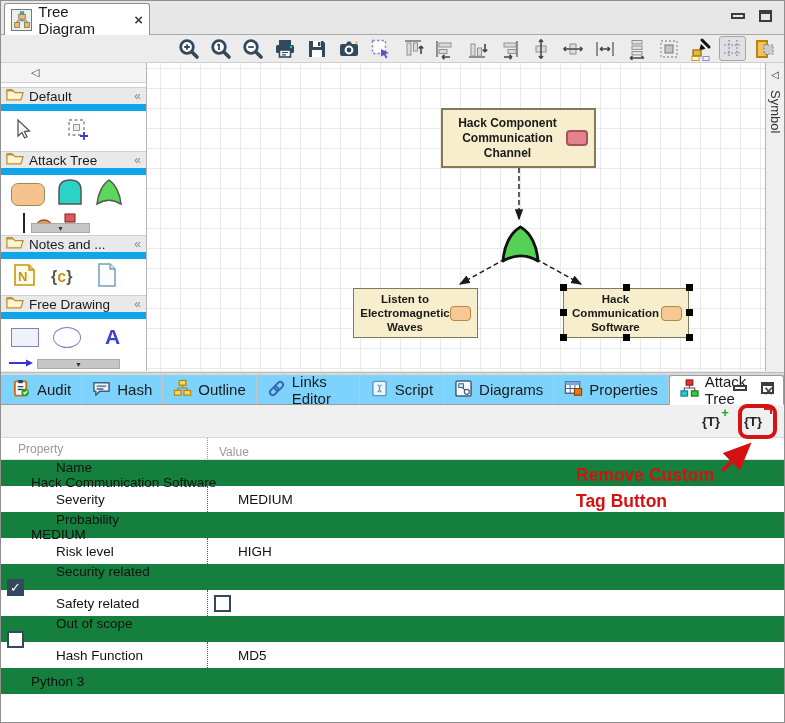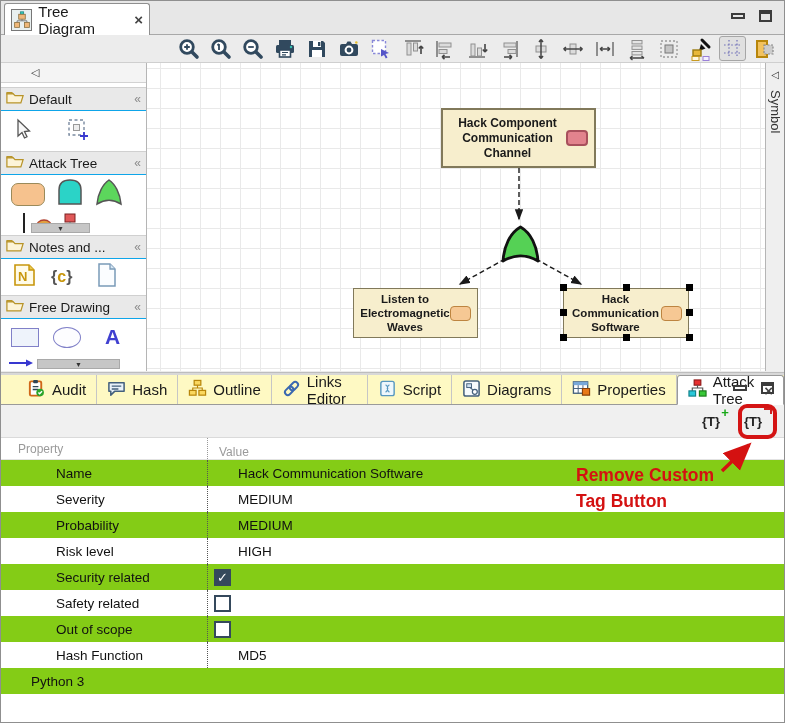--- a/index.html
+++ b/index.html
@@ -26,21 +26,21 @@
     align-items:center; gap:5px; padding-right:6px; border-bottom:1px solid #cfcfcf; }
   .tbtn { width:27px; height:25px; display:flex; align-items:center; justify-content:center; }
   .tbtn.pressed { background:#e0e0e0; border:1px solid #a6a6a6; border-radius:3px; }
 
   .editor-body { position:relative; height:308px; display:flex; }
 
   
   .palette { width:146px; background:#fff; border-right:1px solid #b5b5b5; overflow:hidden; }
   .minibar { height:20px; background:#f4f4f4; border-bottom:1px solid #d2d2d2;
     display:flex; align-items:center; padding-left:30px; font-size:11px; color:#333; }
-  .psec { height:24px; background:#e9e9e9; border-top:1px solid #d0d0d0; border-bottom:1px solid #0ea5e9;
+  .psec { height:24px; background:#e9e9e9; border-top:1px solid #d0d0d0; border-bottom:7px solid #0ea5e9;
     display:flex; align-items:center; gap:5px; padding:0 5px; }
   .psec .plabel { font-size:13.5px; color:#1a1a1a; flex:1; white-space:nowrap; overflow:hidden; }
   .psec .pin { color:#8a8a8a; font-size:12px; }
   .prow { display:flex; align-items:center; gap:16px; padding-left:10px; }
   .gap4 { height:4px; }
   .overbar { position:relative; flex:1; height:10px; background:#c6c6c6; border:1px solid #a9a9a9;
     margin-right:28px; text-align:center; font-size:7px; line-height:9px; color:#333; }
   .vline { width:2px; height:20px; background:#222; margin-left:12px; }
   .nodepal { width:34px; height:23px; background:#f6c28e; border:1.5px solid #9a8a5a; border-radius:7px; }
   .rectpal { width:28px; height:19px; background:#eef3fb; border:1.5px solid #8080c8; }
@@ -67,43 +67,43 @@
   .symbolbar { width:19px; background:#efefef; border-left:1px solid #b5b5b5;
     display:flex; flex-direction:column; align-items:center; padding-top:6px; }
   .symbolbar .sc { font-size:10px; color:#333; }
   .symbolbar .slabel { writing-mode:vertical-rl; font-size:13px; color:#333; margin-top:10px; }
 
   
   .sash { position:absolute; left:0; top:371px; width:783px; height:3px; background:#d8d8d8;
     border-top:1px solid #bdbdbd; }
   .bottom { position:absolute; left:0; top:374px; width:783px; height:347px;
     background:#fff; display:flex; flex-direction:column; }
-  .tabstrip2 { position:relative; height:30px; background:#fef9c3; border-bottom:1px solid #9a9a9a;
-    display:flex; align-items:stretch; padding-left:16px; }
+  .tabstrip2 { position:relative; height:30px; background:#7dd3fc; border-bottom:1px solid #9a9a9a;
+    display:flex; align-items:stretch; padding-left:1px; }
   .btab { display:flex; align-items:center; gap:6px; padding:0 10px; font-size:15px; color:#1a1a1a;
     border-right:1px solid #c6c6c6; }
   .btab.active { background:#fff; border:1px solid #9a9a9a; border-bottom:1px solid #fff;
     margin-bottom:-1px; border-radius:3px 3px 0 0; }
   .winbtns2 { position:absolute; right:10px; top:7px; display:flex; gap:14px; align-items:center; }
 
   .ptoolbar { height:33px; background:#f0f0f0; border-bottom:1px solid #dadada;
     display:flex; justify-content:flex-end; align-items:center; gap:16px; padding-right:18px; }
   .tagbtn { position:relative; font-size:13px; font-weight:bold; color:#222; padding:3px 4px; }
   .tagplus { position:absolute; top:-6px; right:-5px; color:#18a818; font-size:13px; font-weight:bold; }
   .tagminus { position:absolute; top:-3px; right:-6px; width:8px; height:6px;
     border-top:2.5px solid #d02020; border-right:2.5px solid #d02020; }
 
   .ptable { flex:1; display:flex; flex-direction:column; background:#fff; }
   .thead { height:22px; display:flex; color:#9a9a9a; font-size:12px;
     border-bottom:1px solid #e2e2e2; align-items:flex-end; }
   .thead .hc1 { width:207px; padding-left:17px; border-right:1px dotted #999; height:100%;
     display:flex; align-items:center; }
   .thead .hc2 { flex:1; padding-left:11px; }
   .trow { height:26px; display:flex; font-size:13.5px; color:#111; }
-  .trow.shade { background:#84cc16; }
+  .trow.shade { background:#15803d;flex-direction:column; }
   .cell { display:flex; align-items:center; }
   .cell.prop { width:207px; padding-left:55px; border-right:1px dotted #555; }
   .cell.val { flex:1; padding-left:30px; }
   .cb { width:17px; height:17px; border:2px solid #35495c; background:#fff; margin-left:-24px;
     display:flex; align-items:center; justify-content:center; font-size:13px; }
   .cb.on { background:#35495c; color:#fff; }
 
   
   .ring { position:absolute; left:737px; top:403px; width:39px; height:35px;
     border:4px solid #d41414; border-radius:9px; z-index:9; pointer-events:none; }

